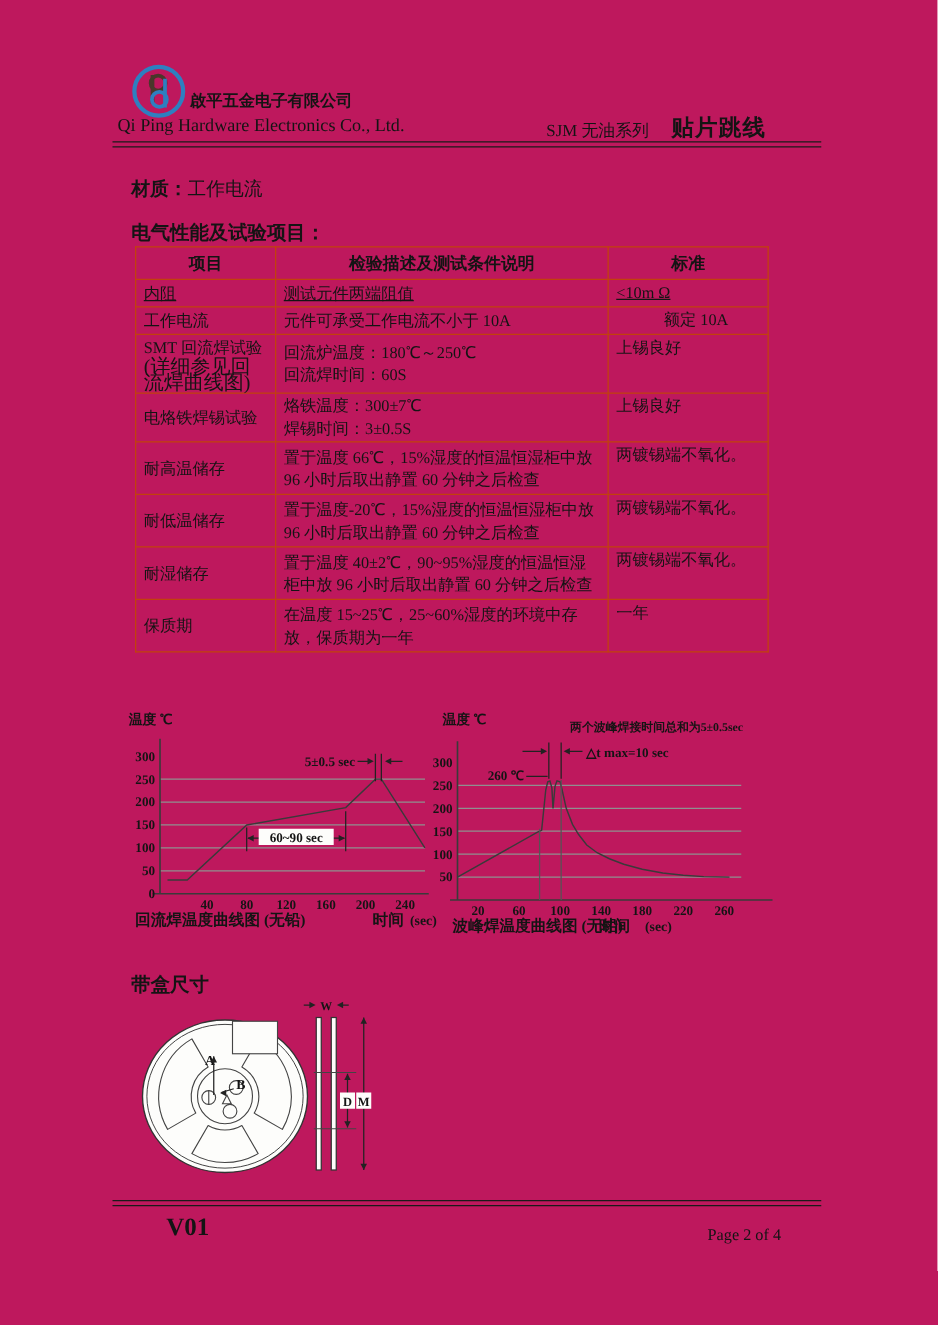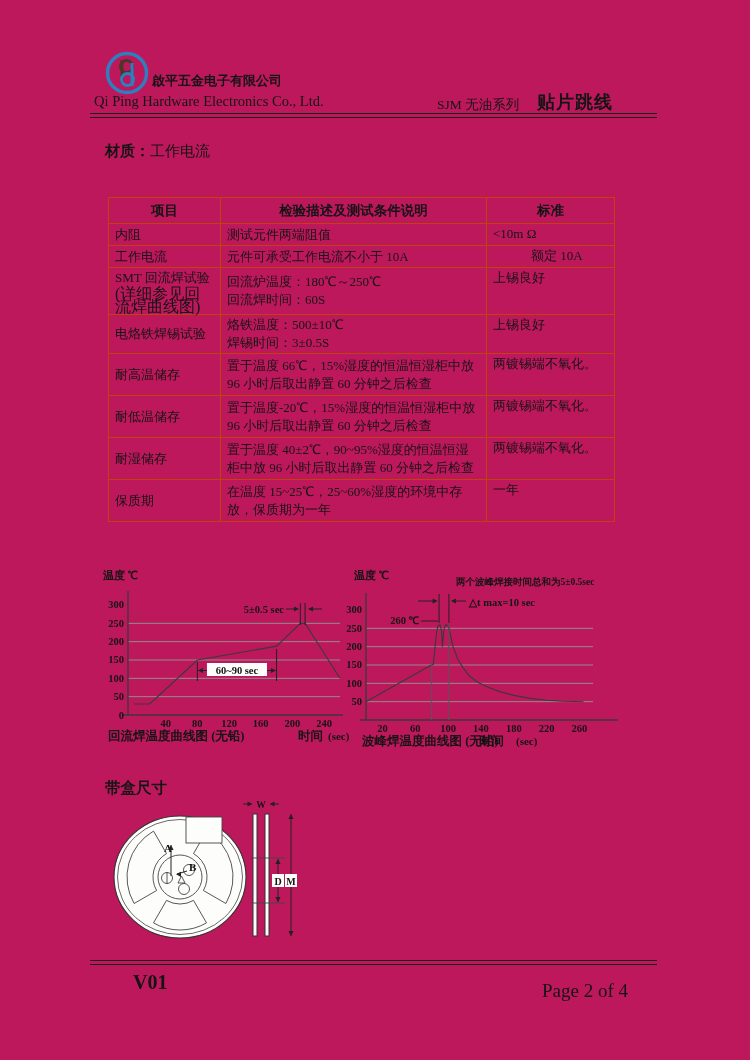--- a/index.html
+++ b/index.html
@@ -26,21 +26,21 @@
   .spec th,.spec td{border:1px solid #c2410c;padding:1px 6px;vertical-align:middle;}
   .spec th{height:23px;text-align:center;font-weight:700;font-size:13.5px;font-family:"Liberation Sans",sans-serif;}
   .spec td{line-height:18px;word-break:break-all;}
   .item-note{font-size:16px;line-height:13px;}
   
   #chart1{left:90px;top:563px;width:262px;height:192px;}
   #chart2{left:346px;top:563px;width:285px;height:192px;}
   #reel{left:105px;top:796px;width:210px;height:152px;}
   
   .version{left:133px;top:971px;font-size:20px;font-weight:700;}
-  .pageno{left:542px;top:980px;font-size:19px;}
+  .pageno{left:566px;top:980px;font-size:13px;}
 </style>
 </head>
 <body>
 
 <div class="page">
 
   <svg class="abs logo" id="logo-svg" viewBox="0 0 46 46">
       <circle cx="23" cy="23" r="19.5" fill="none" stroke="#2e7fc0" stroke-width="3.4"></circle>
       <line x1="18" y1="10" x2="18" y2="33" stroke="#4a372a" stroke-width="3"></line>
       <circle cx="22.5" cy="16.5" r="6" fill="none" stroke="#4a372a" stroke-width="3"></circle>
@@ -50,35 +50,36 @@
   <div class="abs company-cn">啟平五金电子有限公司</div>
   <div class="abs company-en">Qi Ping Hardware Electronics Co., Ltd.</div>
   <div class="abs series">SJM 无油系列</div>
   <div class="abs product">贴片跳线</div>
   <div class="abs dbl-rule rule-top"></div>
 
   <div class="abs material">
     <span class="mat-label">材质：</span><span>工作电流</span>
   </div>
 
+  <div class="abs sec-title">电气性能及试验项目：</div>
   <table class="spec">
     <colgroup>
         <col style="width:112px">
         <col style="width:266px">
         <col style="width:128px">
       </colgroup>
     <thead>
       <tr>
         <th>项目</th>
         <th>检验描述及测试条件说明</th>
         <th>标准</th>
       </tr>
     </thead>
     <tbody id="spec-body">
-        <tr style="height: 22px;">
+        <tr style="height: 22px; text-decoration: underline;">
           <td>
             <div>内阻</div>
           </td>
           <td>
             <div>测试元件两端阻值</div>
           </td>
           <td style="vertical-align: top; margin-top: 13px;">&lt;10m Ω</td>
         </tr>
         <tr style="height: 22px;">
           <td>
@@ -98,21 +99,21 @@
             <div>回流炉温度：180℃～250℃</div>
             <div>回流焊时间：60S</div>
           </td>
           <td style="vertical-align: top;">上锡良好</td>
         </tr>
         <tr style="height: 38px; margin-top: 22px;">
           <td>
             <div>电烙铁焊锡试验</div>
           </td>
           <td>
-            <div>烙铁温度：500±10℃</div>
+            <div>烙铁温度：300±7℃</div>
             <div>焊锡时间：3±0.5S</div>
           </td>
           <td style="vertical-align: top;">上锡良好</td>
         </tr>
         <tr style="height: 42px; margin-top: 28px;">
           <td>
             <div>耐高温储存</div>
           </td>
           <td>
             <div>置于温度 66℃，15%湿度的恒温恒湿柜中放 96 小时后取出静置 60 分钟之后检查</div>

